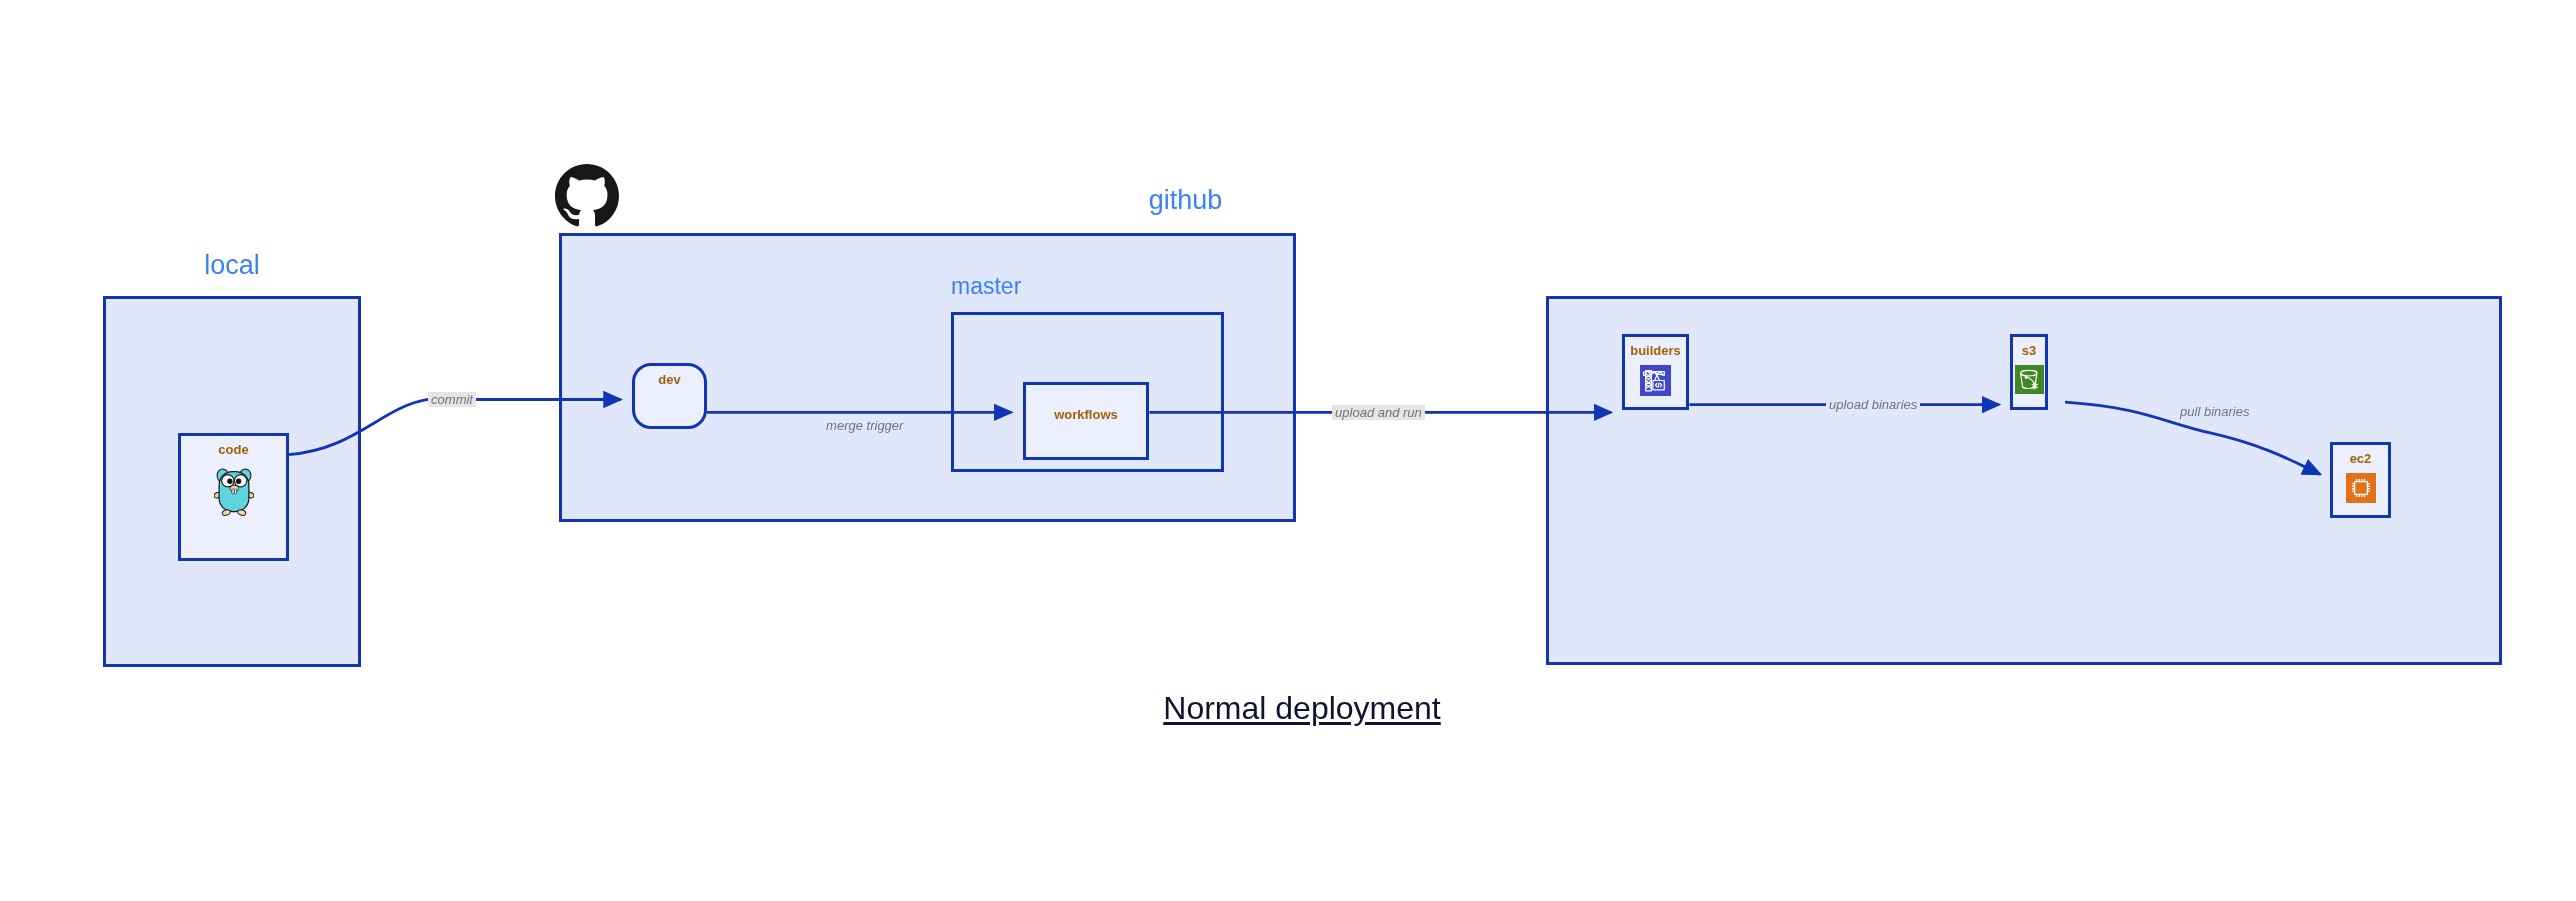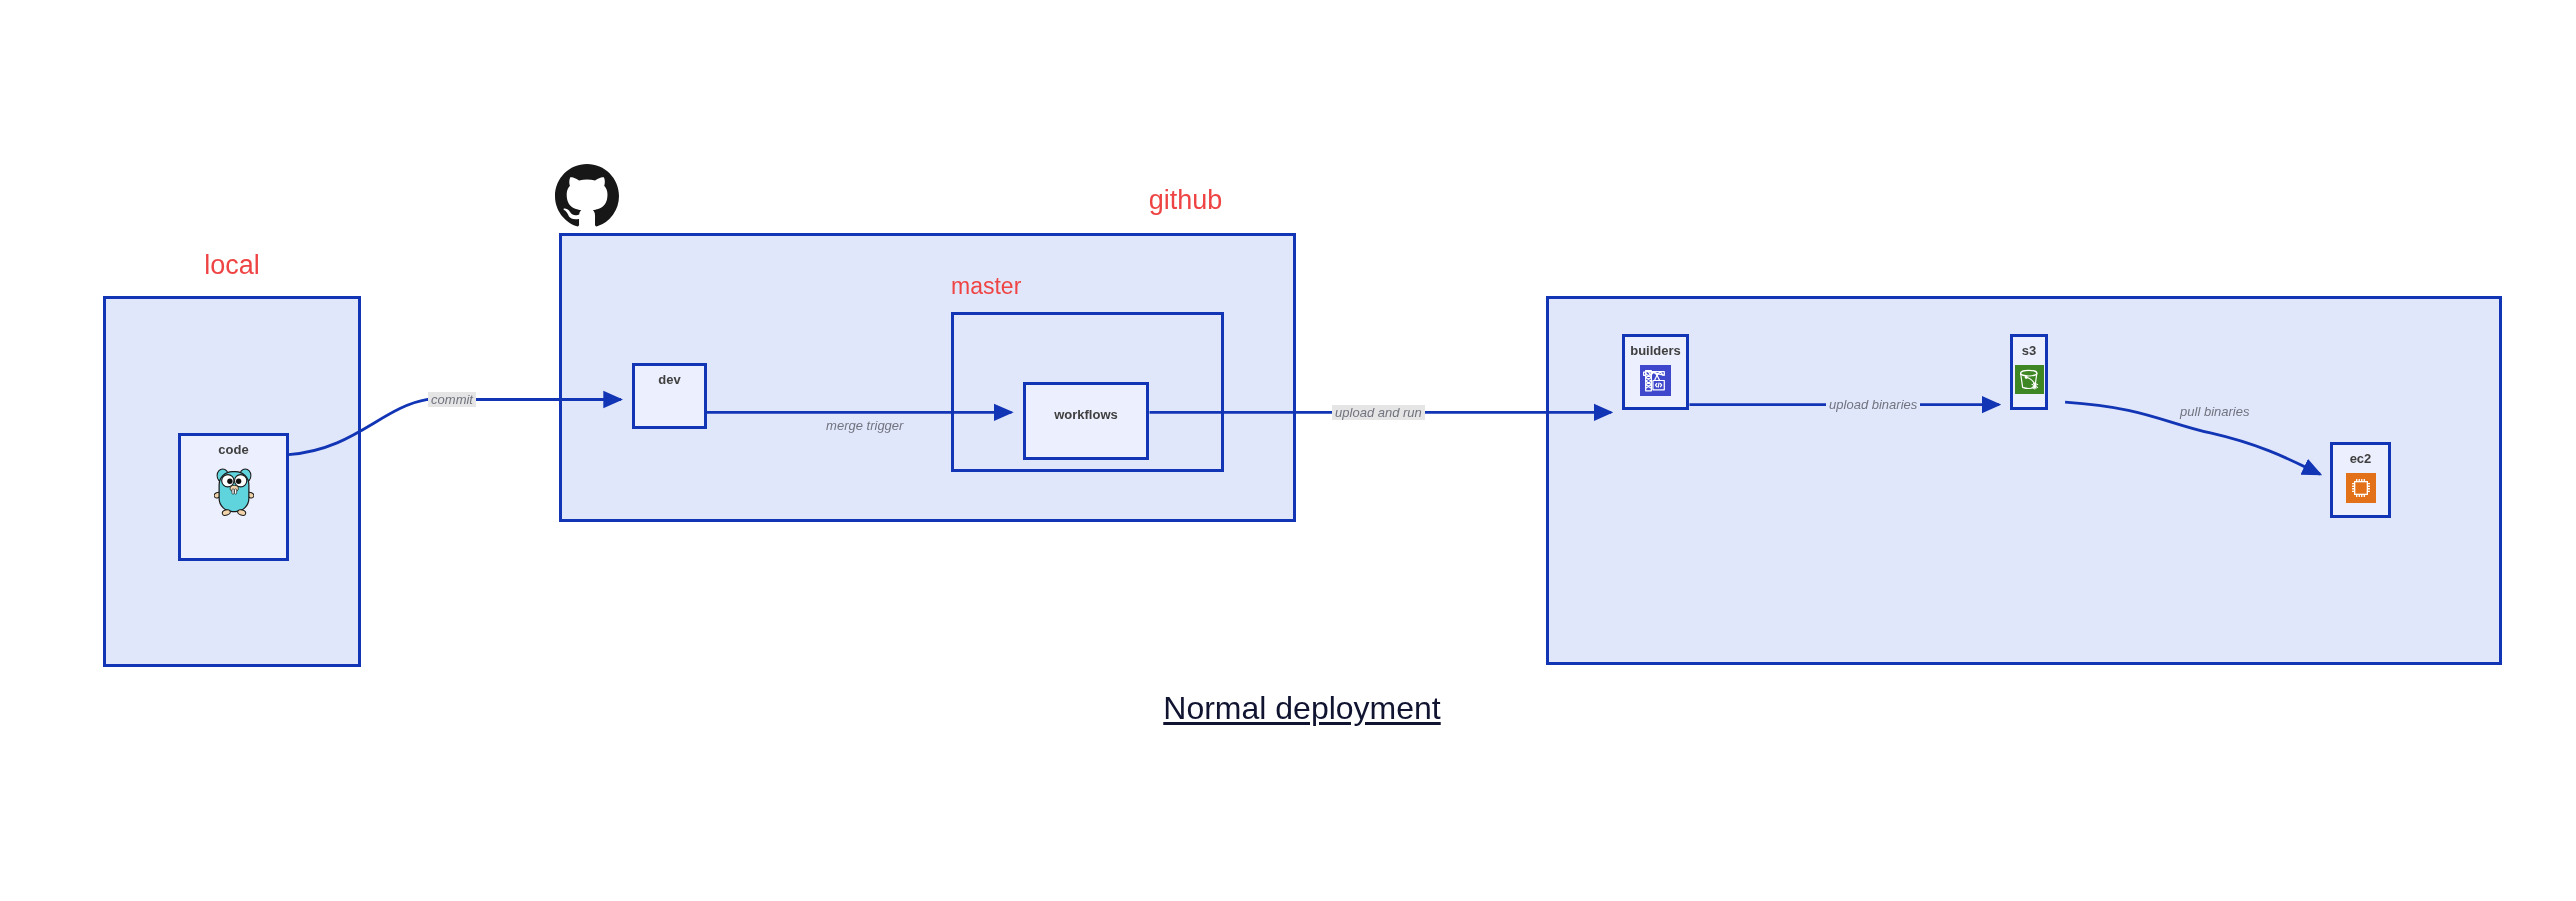--- a/index.html
+++ b/index.html
@@ -23,39 +23,39 @@
   .group {
     position: absolute;
     background: #e1e7fa;
     border: 3.6px solid #1235b5;
     box-sizing: border-box;
   }
   .group-label {
     position: absolute;
     font-size: 27px;
     font-weight: 400;
-    color: #ef4444;
+    color: #3b82f6;
     white-space: nowrap;
     letter-spacing: 0px;
   }
   
   .node {
     position: absolute;
     background: #eceffd;
     border: 3.6px solid #1235b5;
     box-sizing: border-box;
     display: flex;
     flex-direction: column;
     align-items: center;
     padding-top: 7.2px;
   }
   .node-label {
     font-size: 13px;
     font-weight: 700;
-    color: #404040;
+    color: #a16207;
     white-space: nowrap;
     line-height: 1.1;
   }
   .node-icon {
     margin-top: 6.2px;
   }
   
   .edge-label {
     position: absolute;
     font-size: 13px;
@@ -135,21 +135,21 @@
                0 .21.15.46.55.38A8.01 8.01 0 0 0 16 8c0-4.42-3.58-8-8-8z"></path>
     </svg>
   </span>
 
   <div class="group-label" style="left:1072px; top:185px; width:227px; text-align:center;">github</div>
   <div class="group" id="grp-github" style="left:559px; top:233px; width:737px; height:289px;"></div>
 
   <div class="group-label" style="left:951px; top:273px; width:155px; font-size:23px;">master</div>
   <div class="group" id="grp-master" style="left:951px; top:312px; width:273px; height:160px;"></div>
 
-  <div class="node" id="node-dev" style="left:632px; top:363px; width:75px; height:66px;">
+  <div class="node" id="node-dev" style="left:632px; top:363px; width:75px; height:66px;border-radius:19px;">
     <span class="node-label">dev</span>
   </div>
 
   <div class="node" id="node-workflows" style="left:1023px; top:382px; width:126px; height:78px;">
     <span class="node-label" style="margin-top:16px;">workflows</span>
   </div>
 
   <div class="group" id="grp-aws" style="left:1546px; top:296px; width:956px; height:369px;"></div>
 
   <div class="node" id="node-builders" style="left:1622px; top:334px; width:67px; height:76px;">

